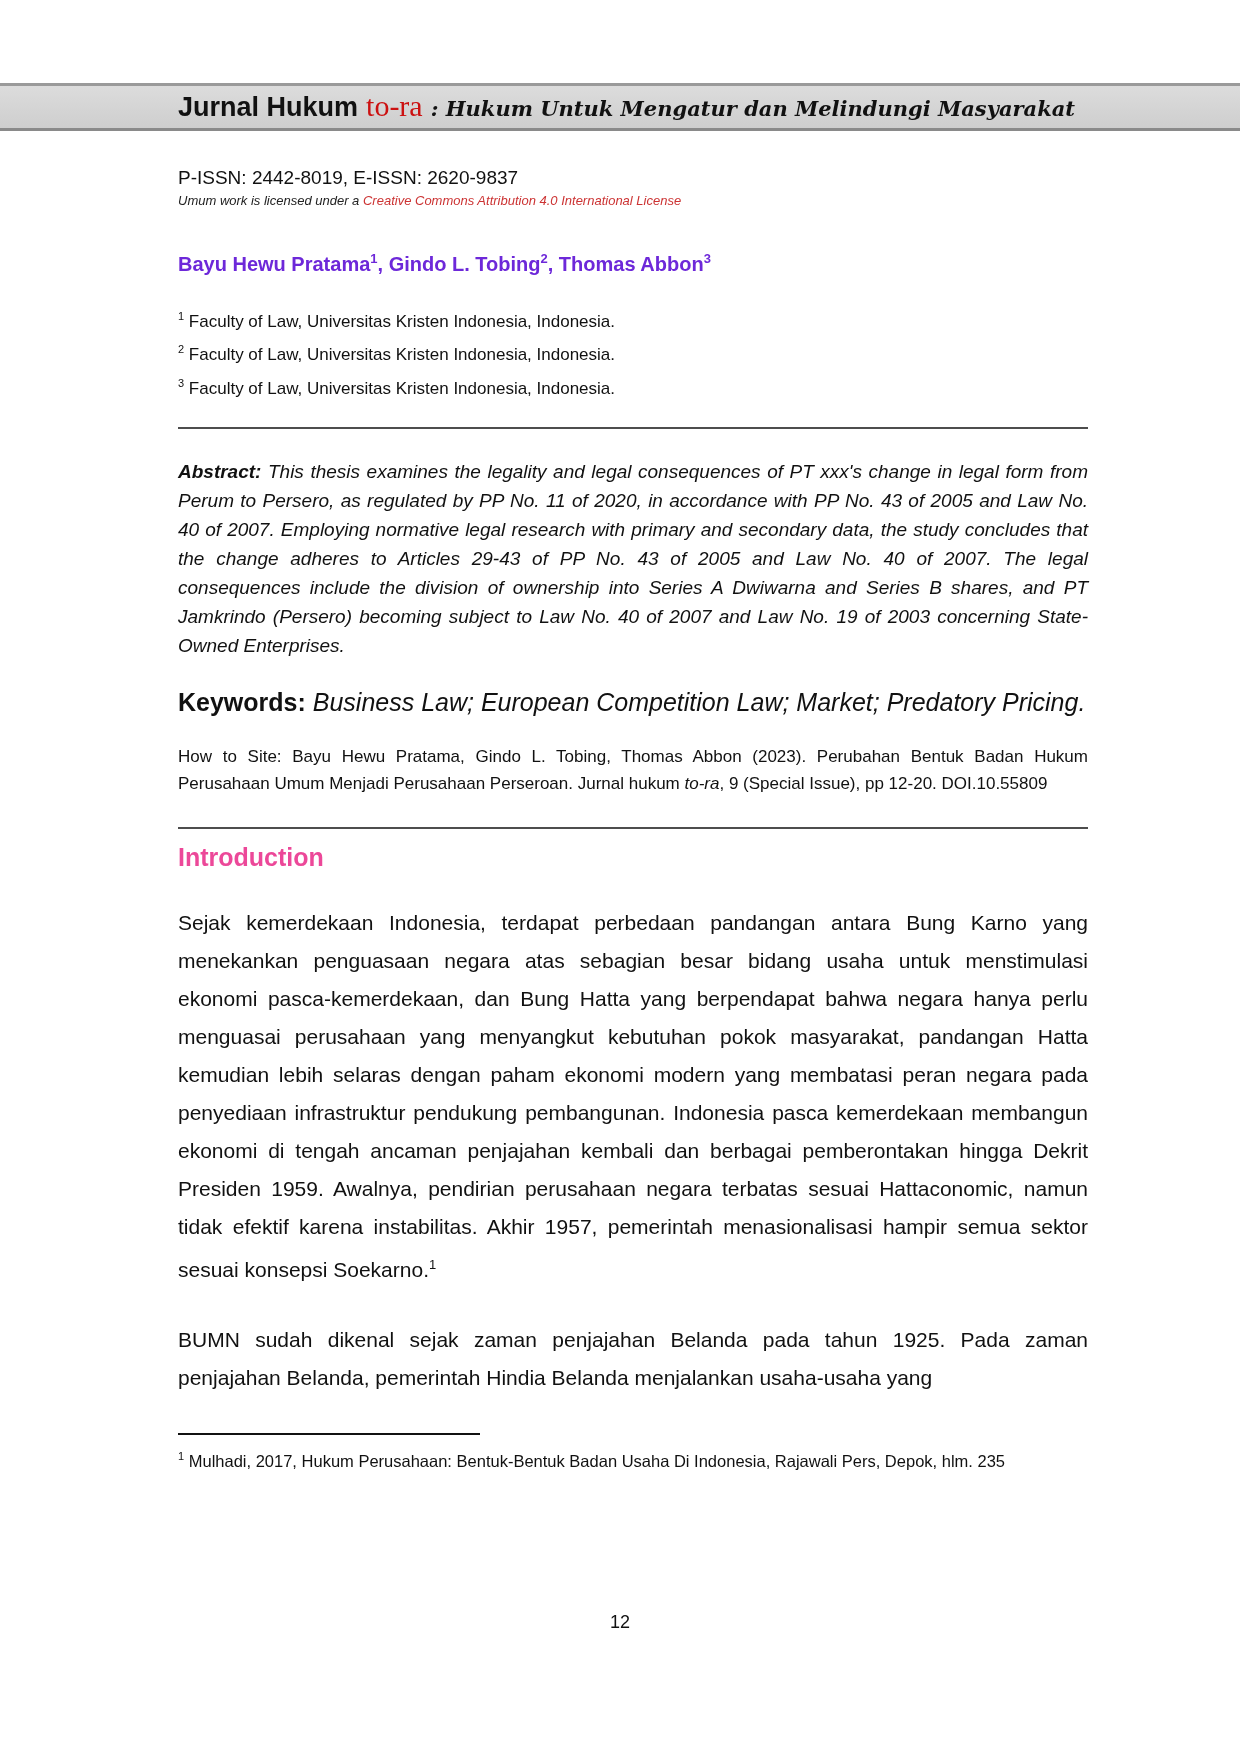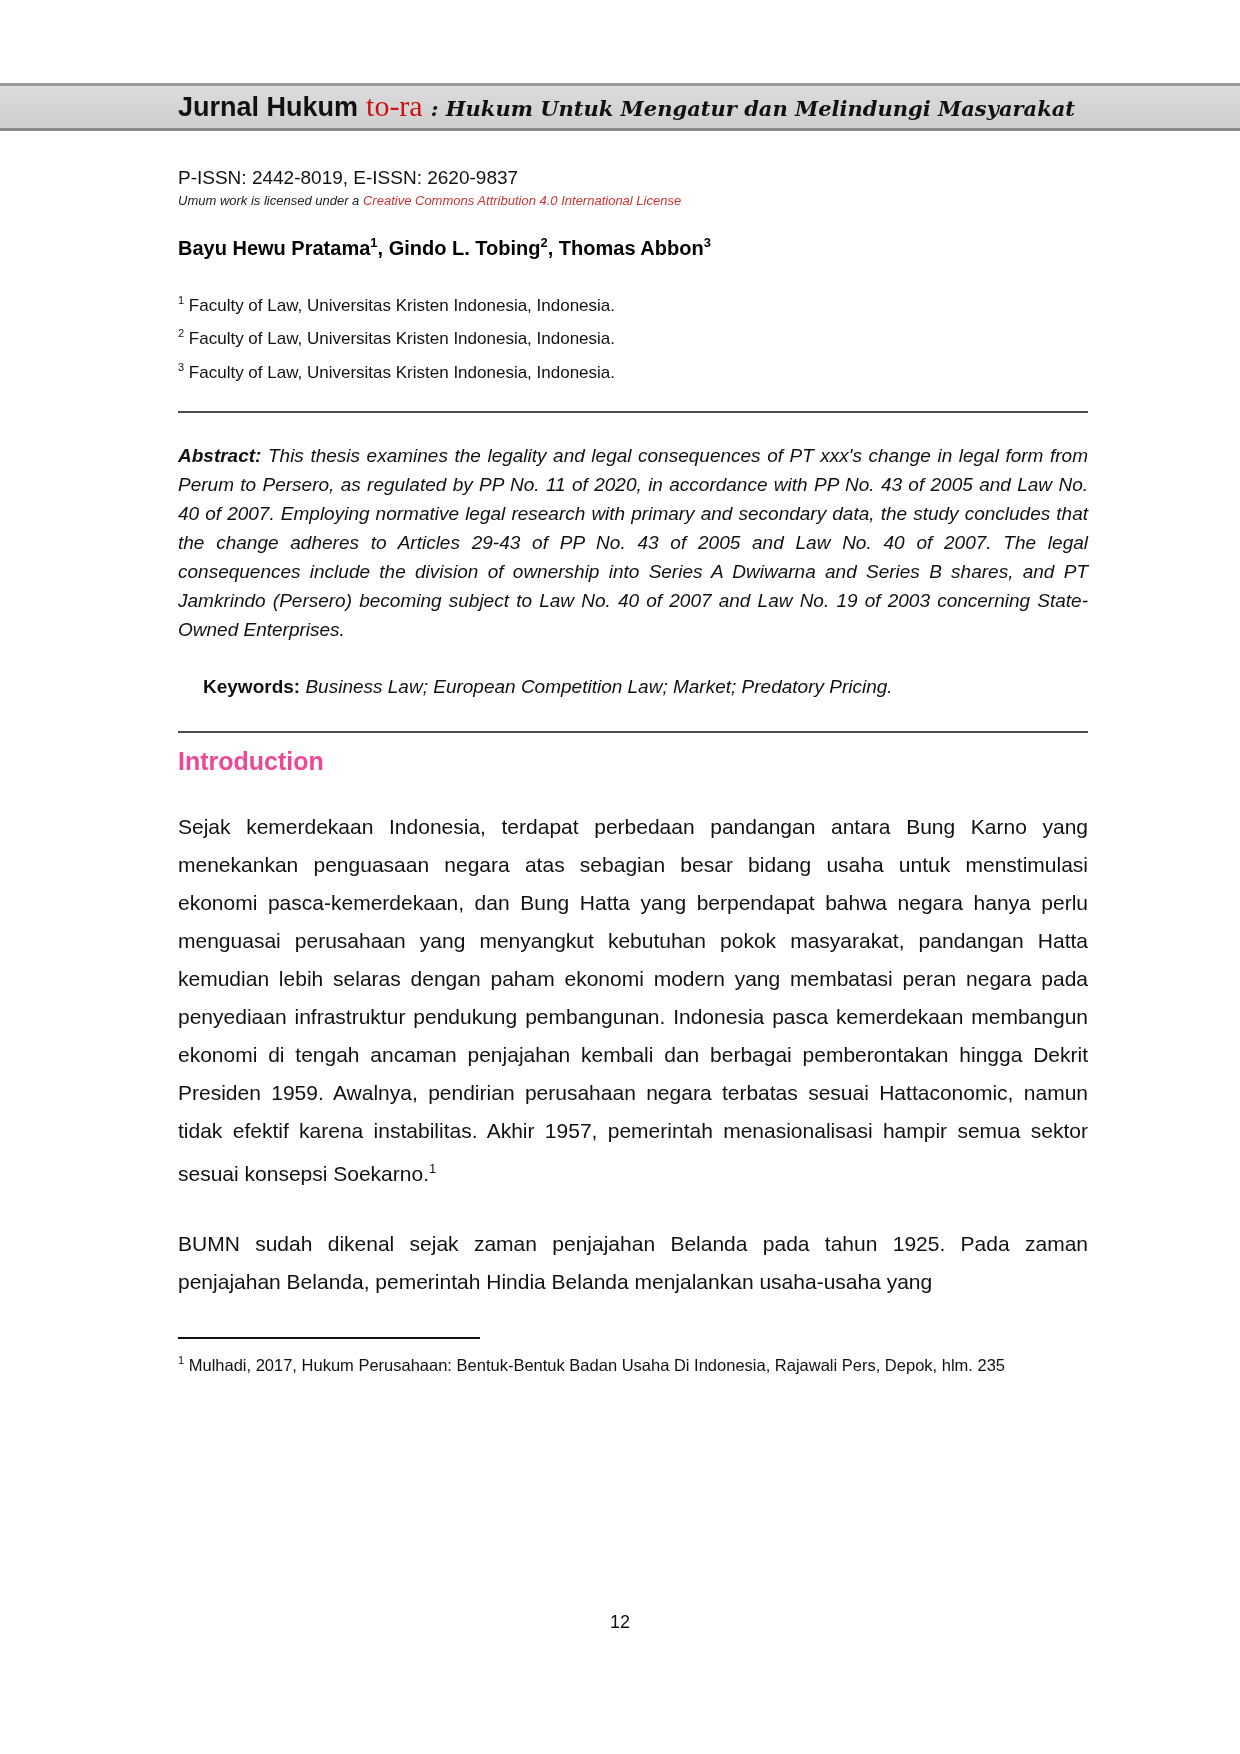--- a/index.html
+++ b/index.html
@@ -68,24 +68,24 @@
   .title {
     margin-top: 52px;
     font-size: 31px;
     font-weight: bold;
     color: #111;
     line-height: 62px;
     text-align: justify;
   }
 
   .authors {
-    margin-top: 24px;
+    margin-top: 40px;
     font-size: 20px;
     font-weight: bold;
-    color: #000000;
+    color: #6d28d9;
   }
   .authors sup { font-size: 13px; }
 
   .affiliations { margin-top: 26px; }
   .affil { font-size: 17px; line-height: 28px; color: #111; }
   .affil sup { font-size: 11px; }
 
   .rule {
     margin-top: 24px;
     border: none;
@@ -98,24 +98,23 @@
     font-size: 19px;
     line-height: 29px;
     text-align: justify;
     color: #111;
   }
   .abstract .lbl { font-weight: bold; font-style: italic; }
   .abstract .txt { font-style: italic; }
 
   .keywords {
     margin-top: 28px;
-    font-size: 19px;
+    font-size: 25px;
     line-height: 29px;
     color: #111;
-    margin-left: 25px;
   }
   .keywords .lbl { font-weight: bold; }
   .keywords .txt { font-style: italic; }
 
   .howto {
     margin-top: 26px;
     font-size: 17px;
     line-height: 27px;
     text-align: justify;
     color: #111;
@@ -195,20 +194,23 @@
     <hr class="rule">
 
     <p class="abstract">
       <span class="lbl">Abstract: </span><span class="txt">This thesis examines the legality and legal consequences of PT xxx's change in legal form from Perum to Persero, as regulated by PP No. 11 of 2020, in accordance with PP No. 43 of 2005 and Law No. 40 of 2007. Employing normative legal research with primary and secondary data, the study concludes that the change adheres to Articles 29-43 of PP No. 43 of 2005 and Law No. 40 of 2007. The legal consequences include the division of ownership into Series A Dwiwarna and Series B shares, and PT Jamkrindo (Persero) becoming subject to Law No. 40 of 2007 and Law No. 19 of 2003 concerning State-Owned Enterprises.</span>
     </p>
 
     <p class="keywords">
       <span class="lbl">Keywords: </span><span class="txt">Business Law; European Competition Law; Market; Predatory Pricing.</span>
     </p>
 
+    <p class="howto">
+      <span>How to Site: Bayu Hewu Pratama, Gindo L. Tobing, Thomas Abbon (2023). Perubahan Bentuk Badan Hukum Perusahaan Umum Menjadi Perusahaan Perseroan. Jurnal hukum </span><span class="it">to-ra</span><span>, 9 (Special Issue), pp 12-20. DOI.10.55809</span>
+    </p>
 
     <hr class="rule rule2">
 
     <h2 class="section-heading">Introduction</h2>
 
     <p class="body-para">
       <span>Sejak kemerdekaan Indonesia, terdapat perbedaan pandangan antara Bung Karno yang menekankan penguasaan negara atas sebagian besar bidang usaha untuk menstimulasi ekonomi pasca-kemerdekaan, dan Bung Hatta yang berpendapat bahwa negara hanya perlu menguasai perusahaan yang menyangkut kebutuhan pokok masyarakat, pandangan Hatta kemudian lebih selaras dengan paham ekonomi modern yang membatasi peran negara pada penyediaan infrastruktur pendukung pembangunan. Indonesia pasca kemerdekaan membangun ekonomi di tengah ancaman penjajahan kembali dan berbagai pemberontakan hingga Dekrit Presiden 1959. Awalnya, pendirian perusahaan negara terbatas sesuai Hattaconomic, namun tidak efektif karena instabilitas. Akhir 1957, pemerintah menasionalisasi hampir semua sektor sesuai konsepsi Soekarno.</span><sup>1</sup>
     </p>
 
     <p class="body-para">BUMN sudah dikenal sejak zaman penjajahan Belanda pada tahun 1925. Pada zaman penjajahan Belanda, pemerintah Hindia Belanda menjalankan usaha-usaha yang</p>

